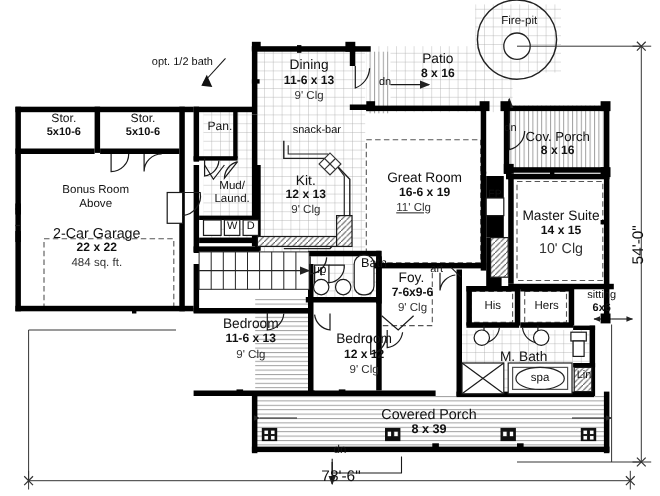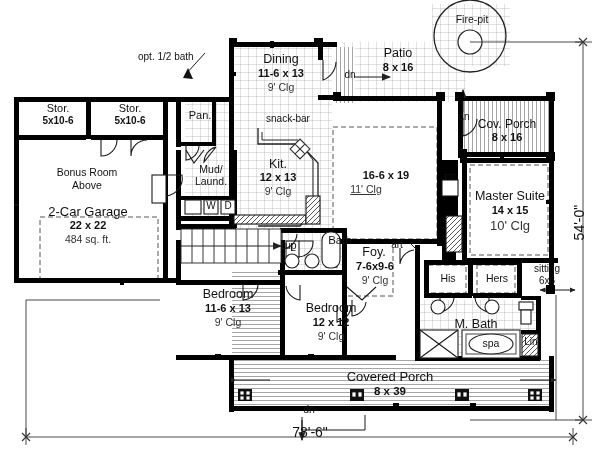--- a/index.html
+++ b/index.html
@@ -366,22 +366,23 @@
 <div class="lbl rname" style="left:242px;top:53px;width:78px;font-size:12.5px;">Dining</div>
 <div class="lbl rdim" style="left:240px;top:68px;width:82px;font-size:11px;">11-6 x 13</div>
 <div class="lbl rclg" style="left:244px;top:82px;width:74px;font-size:10.5px;">9' Clg</div>
 
 <div class="lbl" style="left:252px;top:114px;width:72px;font-size:10px;">snack-bar</div>
 
 <div class="lbl rname" style="left:254px;top:158px;width:48px;font-size:12.5px;">Kit.</div>
 <div class="lbl rdim" style="left:244px;top:172px;width:68px;font-size:11px;">12 x 13</div>
 <div class="lbl rclg" style="left:246px;top:186px;width:64px;font-size:10.5px;">9' Clg</div>
 
+<div class="lbl rname" style="left:330px;top:155px;width:112px;font-size:12.5px;">Great Room</div>
 <div class="lbl rdim" style="left:334px;top:170px;width:104px;font-size:11px;">16-6 x 19</div>
-<div class="lbl rclg" style="left:320px;top:184px;width:92px;font-size:10.5px;text-decoration:underline;">11' Clg</div>
+<div class="lbl rclg" style="left:330px;top:184px;width:92px;font-size:10.5px;text-decoration:underline;">11' Clg</div>
 
 <div class="lbl rname" style="left:440px;top:172px;width:20px;font-size:9.5px;">FP</div>
 
 <div class="lbl rname" style="left:368px;top:47px;width:60px;font-size:12.5px;">Patio</div>
 <div class="lbl rdim" style="left:368px;top:62px;width:60px;font-size:11px;">8 x 16</div>
 
 <div class="lbl" style="left:340px;top:70px;width:20px;font-size:10px;">dn</div>
 
 <div class="lbl rname" style="left:442px;top:14px;width:60px;font-size:10.5px;">Fire-pit</div>
 
@@ -392,21 +393,21 @@
 <div class="lbl rname" style="left:464px;top:190px;width:92px;font-size:12.5px;">Master Suite</div>
 <div class="lbl rdim" style="left:470px;top:205px;width:80px;font-size:11px;">14 x 15</div>
 <div class="lbl rclg" style="left:472px;top:219px;width:76px;font-size:13px;">10' Clg</div>
 
 <div class="lbl" style="left:385px;top:240px;width:24px;font-size:10px;">art</div>
 
 <div class="lbl rname" style="left:428px;top:273px;width:40px;font-size:10.5px;">His</div>
 <div class="lbl rname" style="left:475px;top:273px;width:44px;font-size:10.5px;">Hers</div>
 
 <div class="lbl" style="left:520px;top:264px;width:54px;font-size:10px;">sitting</div>
-<div class="lbl" style="left:520px;top:276px;width:54px;font-size:10px;">6x6</div>
+<div class="lbl" style="left:520px;top:276px;width:54px;font-size:10px;font-weight:bold;">6x6</div>
 
 <div class="lbl rname" style="left:428px;top:318px;width:96px;font-size:12.5px;">M. Bath</div>
 <div class="lbl rname" style="left:518px;top:337px;width:26px;font-size:10px;">Lin</div>
 <div class="lbl rname" style="left:474px;top:338px;width:34px;font-size:10.5px;">spa</div>
 
 <div class="lbl rname" style="left:284px;top:234px;width:40px;font-size:11.5px;margin-left:36px;">Bath</div>
 
 <div class="lbl rname" style="left:352px;top:246px;width:44px;font-size:12.5px;">Foy.</div>
 <div class="lbl rdim" style="left:344px;top:261px;width:62px;font-size:11px;">7-6x9-6</div>
 <div class="lbl rclg" style="left:348px;top:275px;width:54px;font-size:10.5px;">9' Clg</div>

